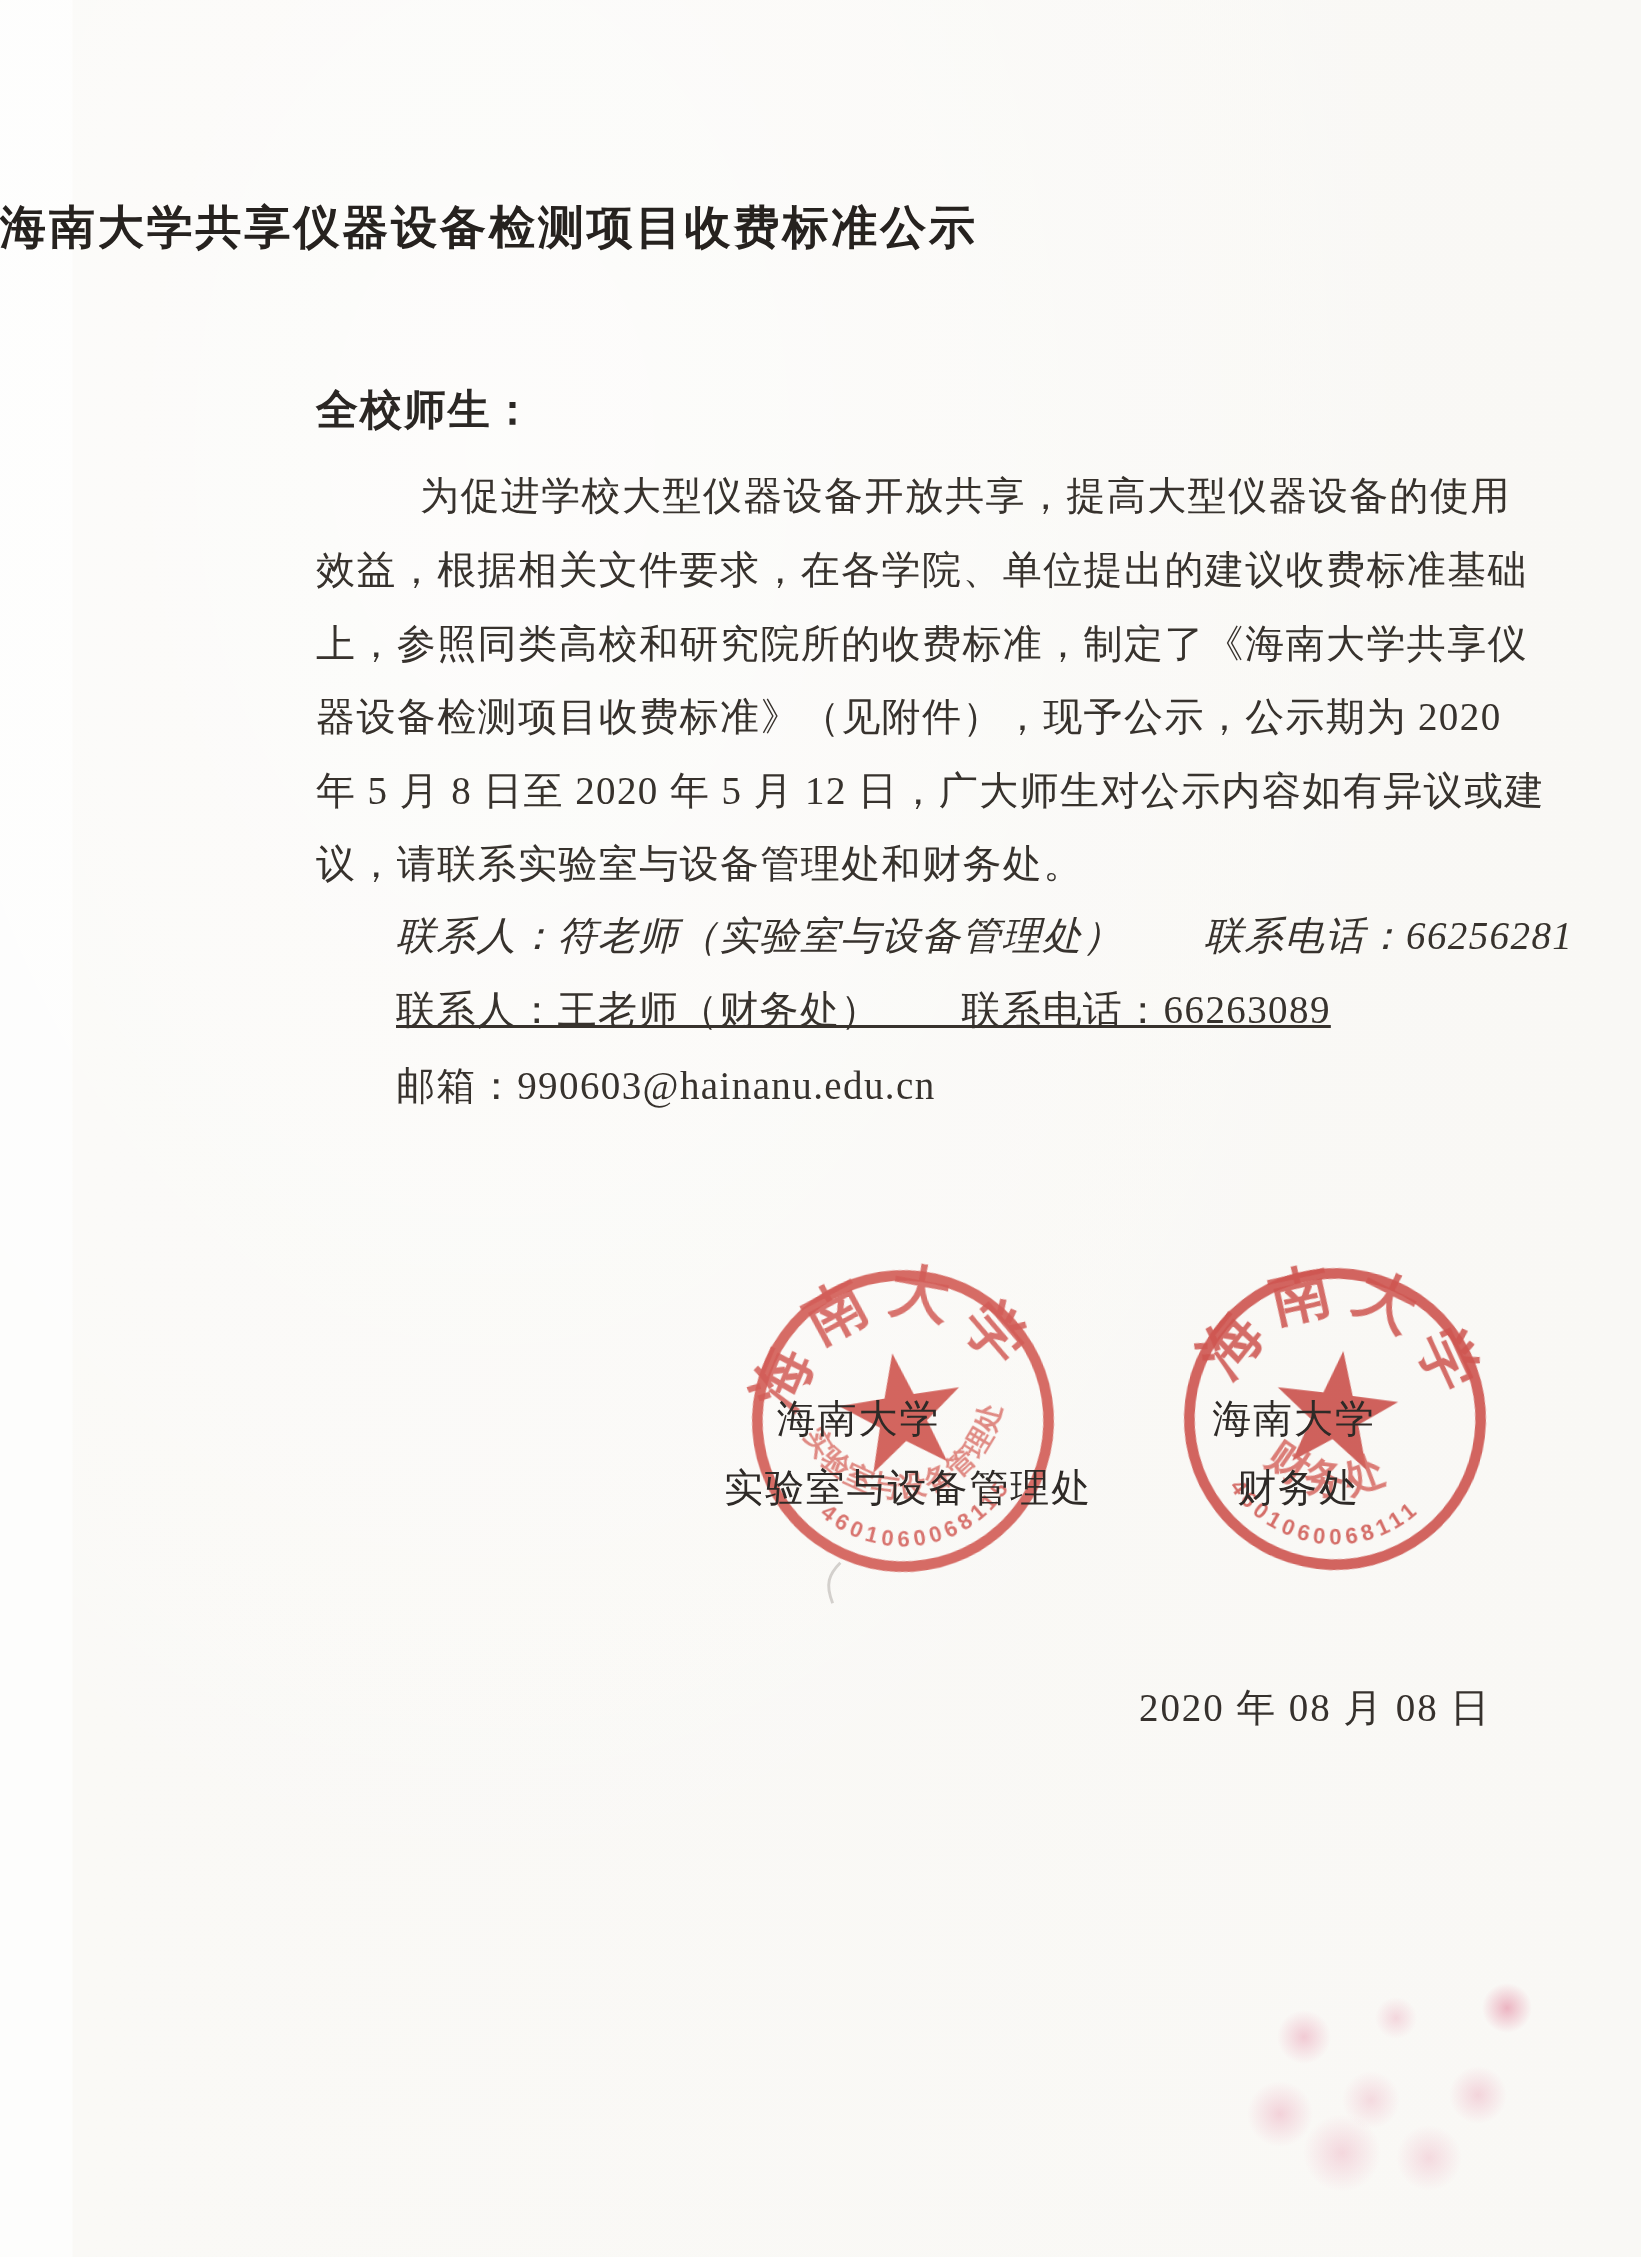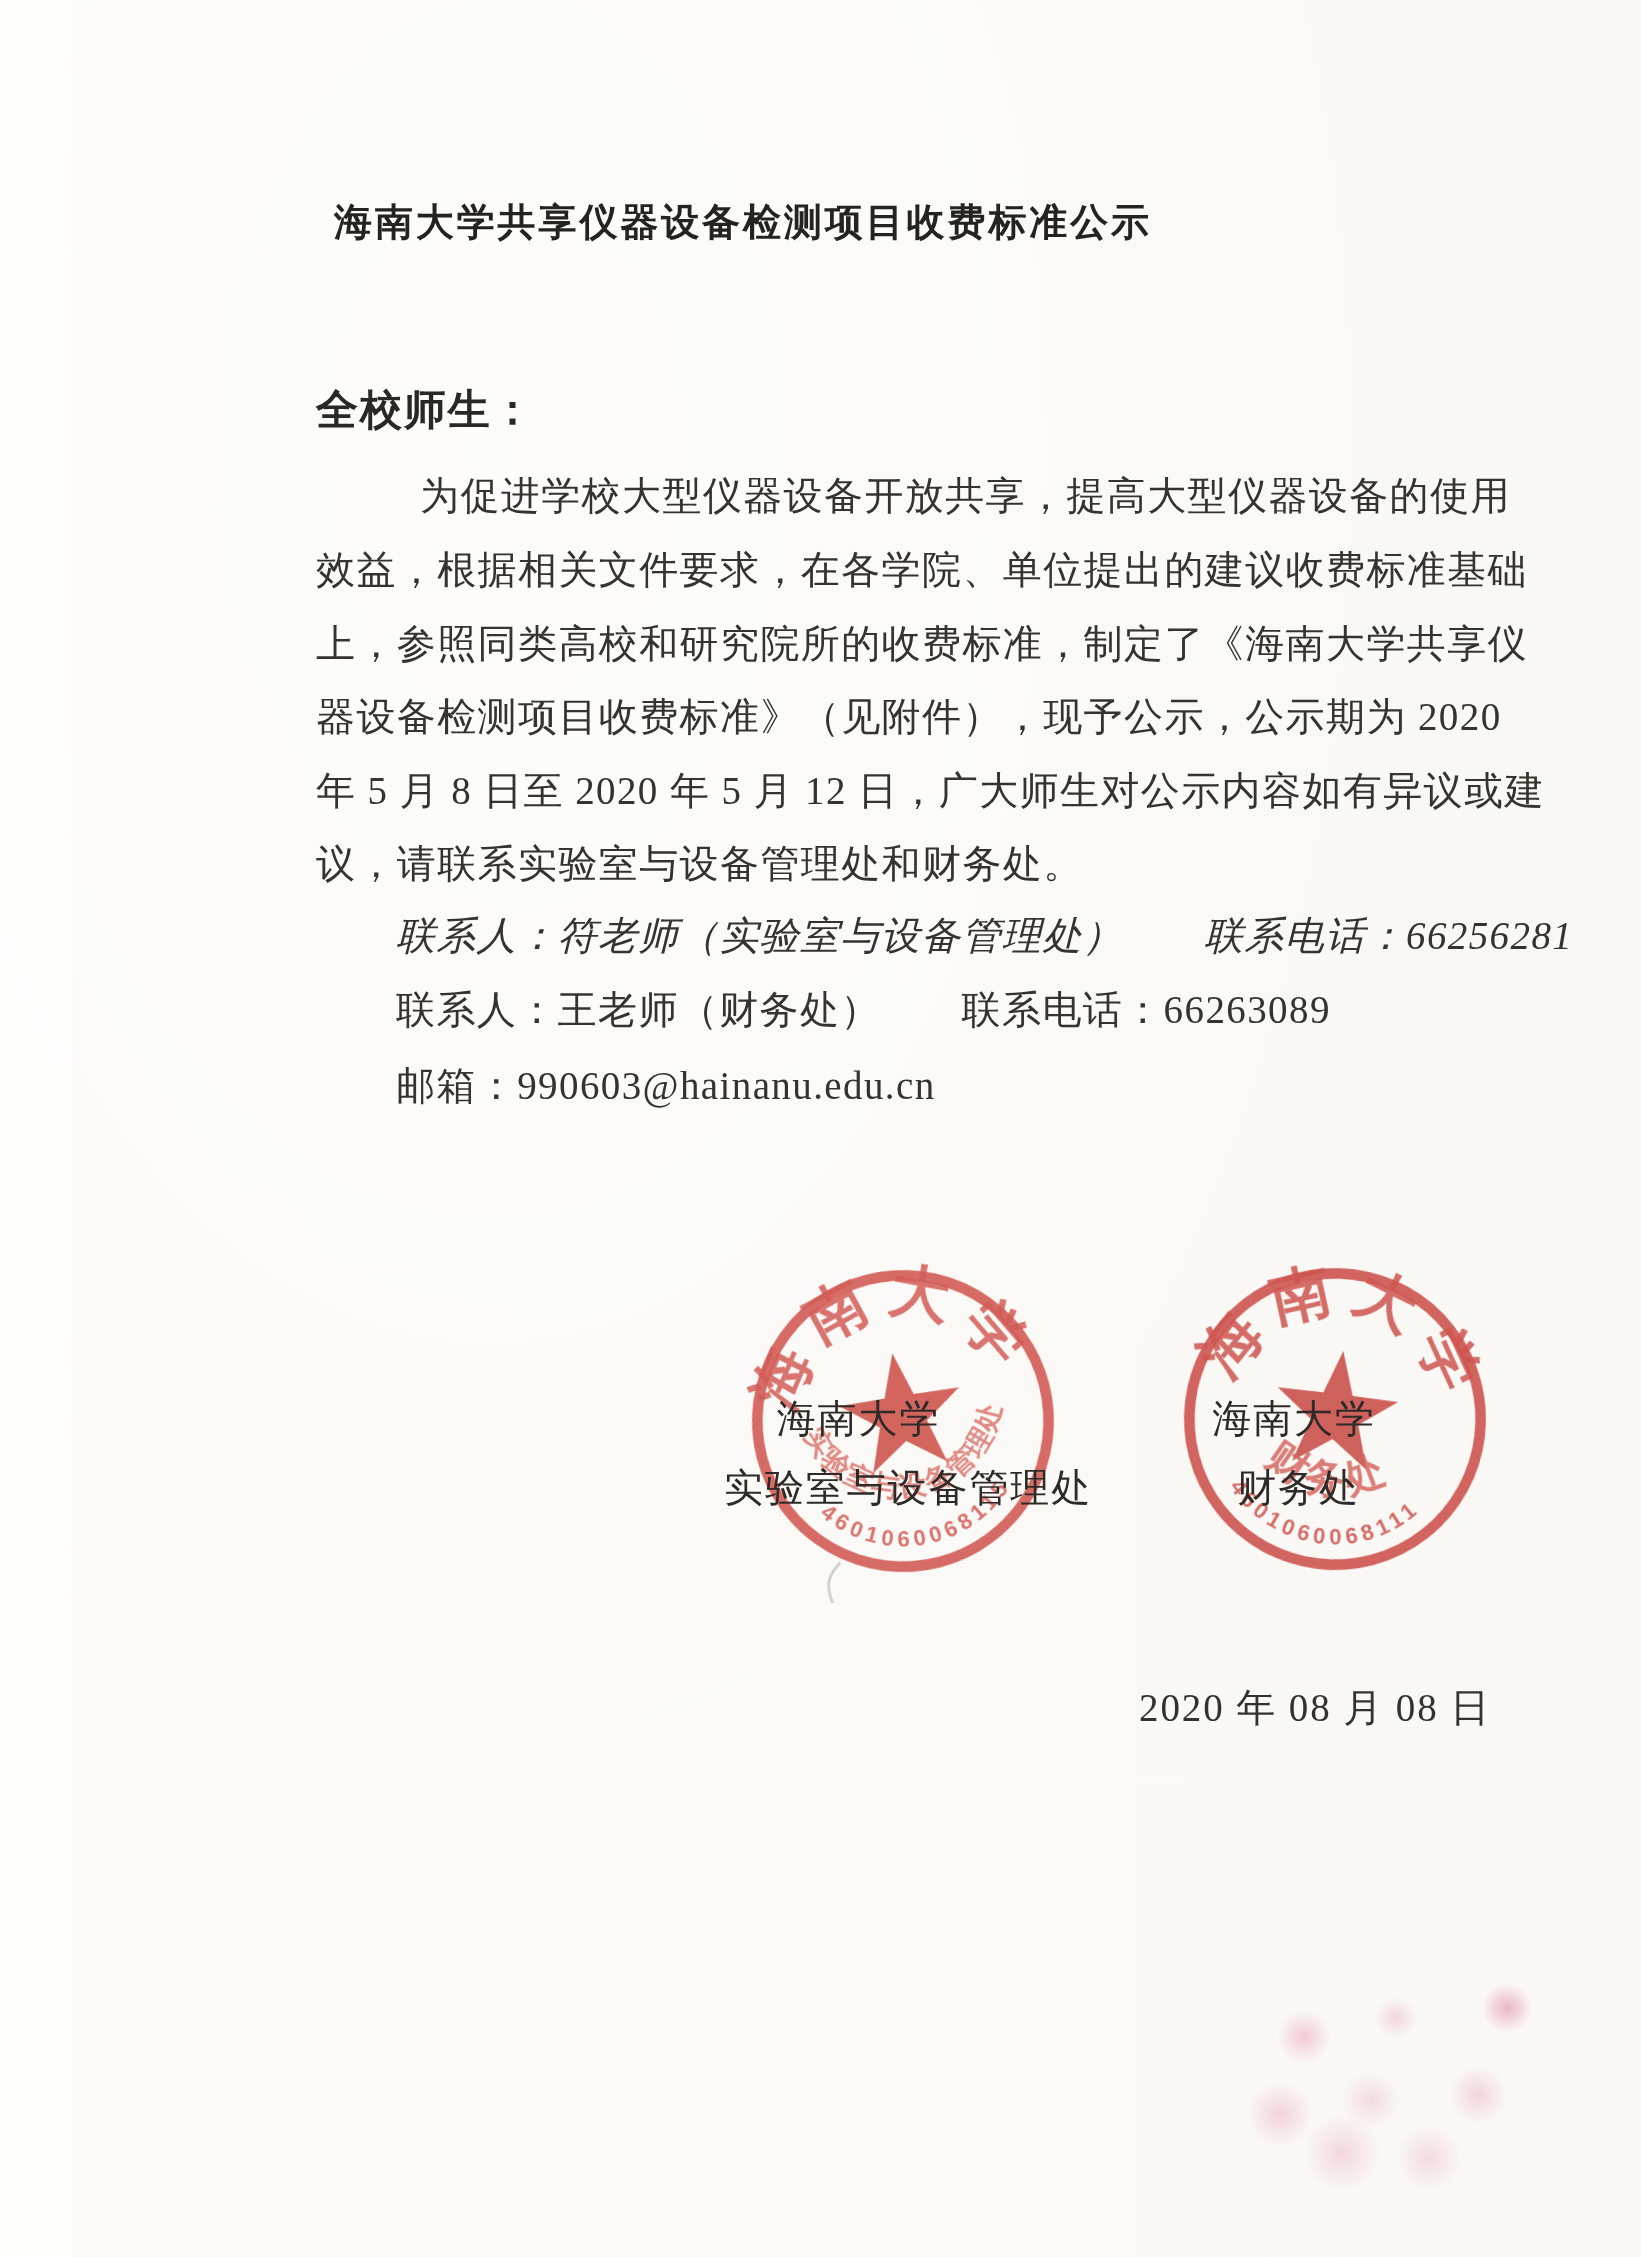--- a/index.html
+++ b/index.html
@@ -6,38 +6,38 @@
   body{
     width:1641px;height:2257px;position:relative;overflow:hidden;
     background:
       radial-gradient(ellipse at 30% 20%, rgba(255,255,255,.6), rgba(0,0,0,0) 60%),
       linear-gradient(90deg, #fdfdfc 0px, #fdfdfc 72px, #faf9f6 73px, #f9f8f5 100%);
     font-family:"Liberation Serif","DejaVu Serif",serif;
     color:#36312d;
   }
   .abs{position:absolute;white-space:pre;}
   .title{
-    top:197px;left:0;width:1486px;text-align:center;
+    top:197px;left:0;width:1486px;
     font-family:"Liberation Sans","DejaVu Sans",sans-serif;
-    font-weight:bold;font-size:38px;letter-spacing:2.9px;color:#26221f;
+    font-weight:bold;font-size:46px;letter-spacing:2.9px;color:#26221f;
   }
   .salutation{
     top:382px;left:316px;
     font-family:Liberation Serif, serif;
     font-weight:bold;font-size:42px;color:#2b2724;letter-spacing:1.9px;
   }
   .bodyline{font-size:39px;letter-spacing:1.4px;color:#37322d;}
   .l1{top:469px;left:396px;margin-left:24px;}
   .l2{top:543px;left:316px;}
   .l3{top:617px;left:316px;}
   .l4{top:690px;left:316px;}
   .l5{top:764px;left:316px;text-align:center;}
   .l6{top:837px;left:316px;}
   .c1{top:909px;left:396px;font-style:italic;}
-  .c2{top:983px;left:396px;}
+  .c2{top:983px;left:396px;text-decoration:underline;}
   .c3{top:1059px;left:396px;}
   .dateline{top:1681px;left:1139px;font-size:39px;letter-spacing:1.9px;color:#36312d;}
 
   .seal{position:absolute;width:328px;height:328px;opacity:.86;filter:blur(0.5px);}
   .seal-left{left:739px;top:1257px;transform:rotate(-9deg);}
   .seal-right{left:1171px;top:1255px;transform:rotate(7deg);}
 
   .sig{position:absolute;text-align:center;font-size:39px;letter-spacing:1.9px;color:#2e2a27;white-space:pre;}
   .sig-l1{left:738px;top:1392px;width:241px;}
   .sig-l2{left:724px;top:1461px;width:357px;}

